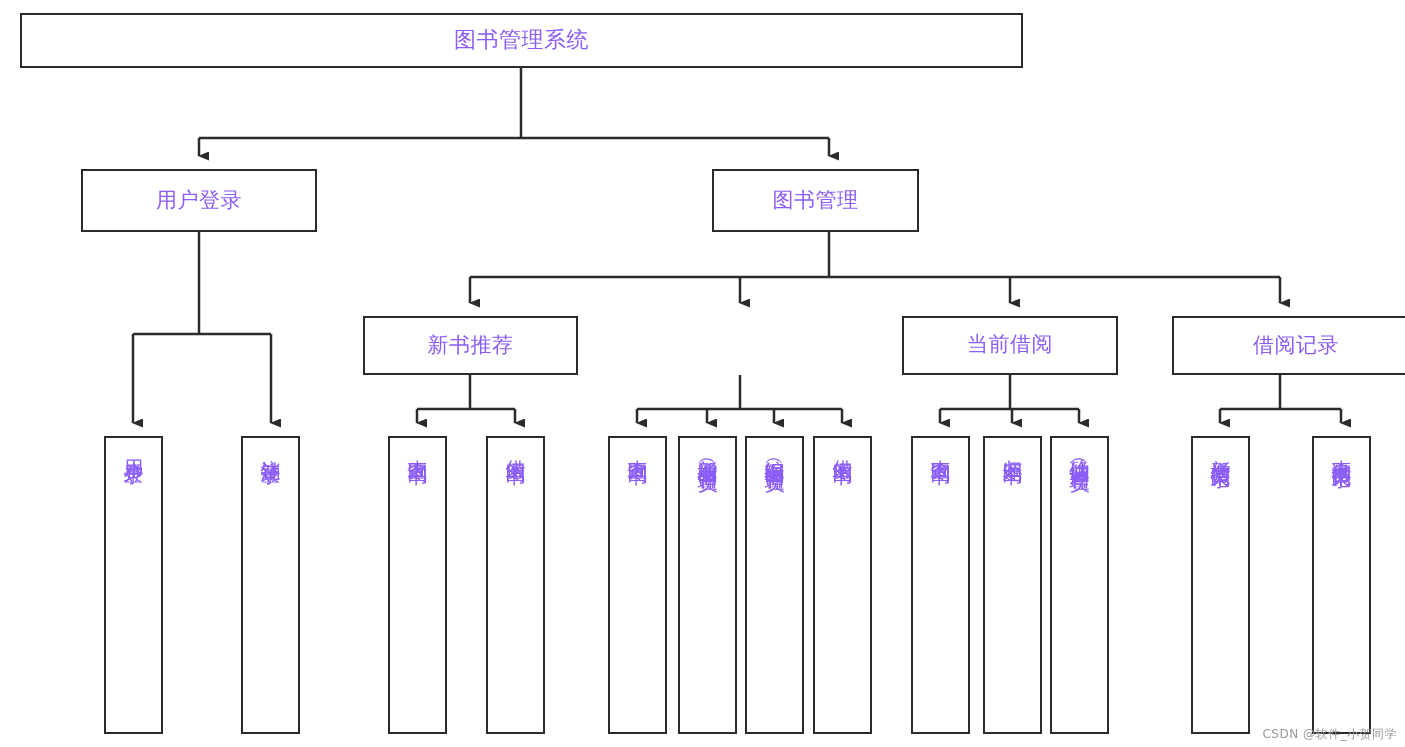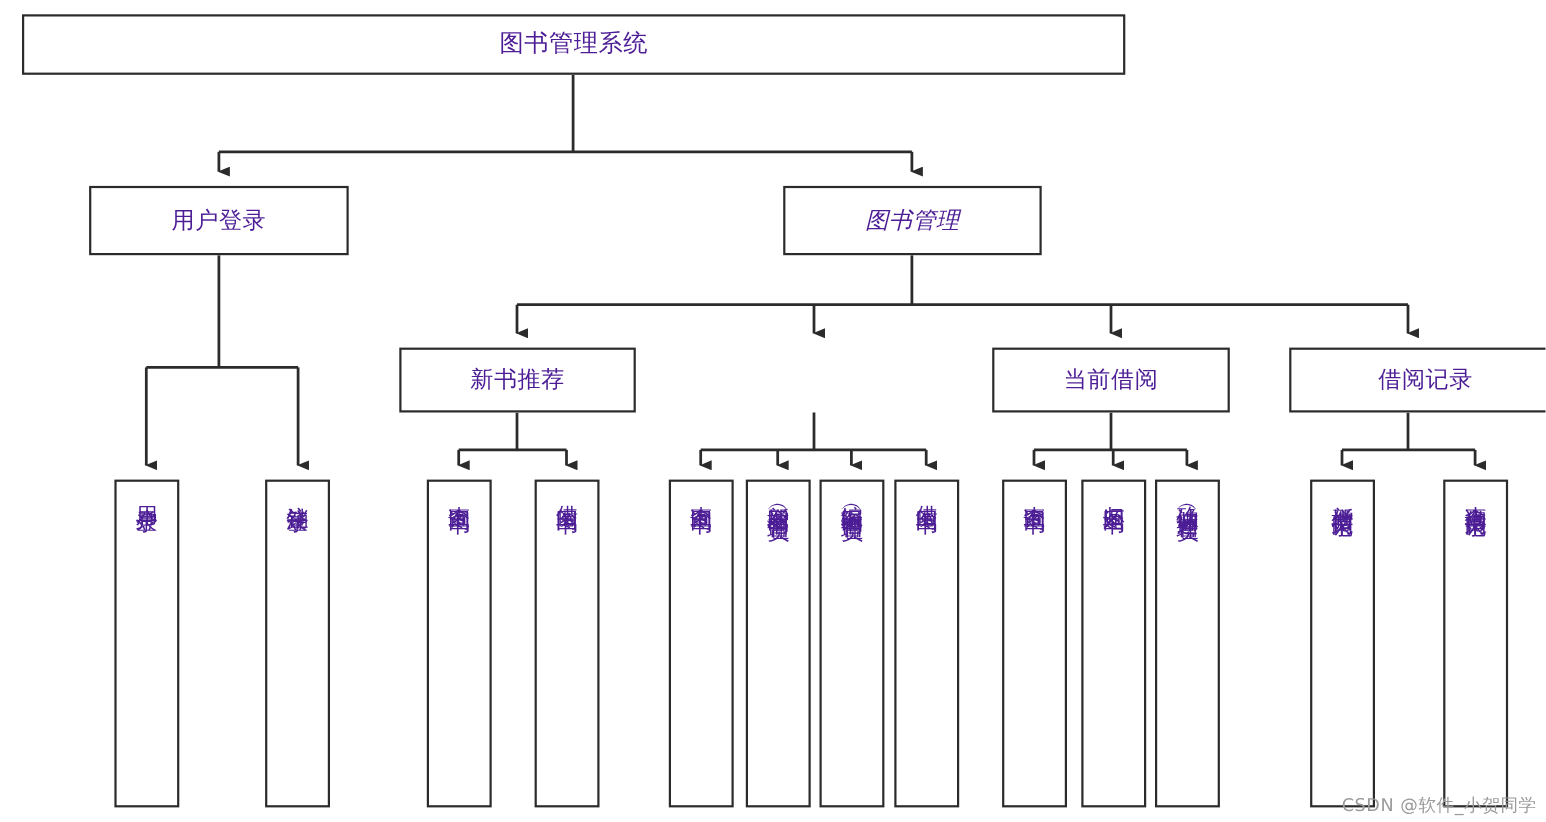--- a/index.html
+++ b/index.html
@@ -28,21 +28,21 @@
     pointer-events: none;
   }
   .node {
     position: absolute;
     box-sizing: border-box;
     border: 2px solid #2b2b2b;
     background: #ffffff;
     display: flex;
     align-items: center;
     justify-content: center;
-    color: #4c1d95;
+    color: #8b5cf6;
   }
   .node-label {
     font-size: 21px;
     line-height: 1.1;
     letter-spacing: 0.5px;
     white-space: nowrap;
   }
   .node.leaf .node-label {
     writing-mode: vertical-rl;
     text-orientation: upright;
@@ -56,21 +56,21 @@
     justify-content: center;
     padding-top: 6px;
   }
   .node.root .node-label { font-size: 22px; }
   .node.level2 .node-label { font-size: 21px; }
   .node.level3 .node-label { font-size: 21px; }
   .watermark {
     position: absolute;
     right: 8px;
     bottom: 4px;
-    font-size: 16px;
+    font-size: 12px;
     color: #9a9a9a;
     white-space: nowrap;
     letter-spacing: 0.5px;
   }
 </style>
 </head>
 <body>
 
 <div id="diagram-root">
 
@@ -124,28 +124,28 @@
     </g>
   </svg>
 
   <div class="node root" style="left: 20px; top: 13px; width: 1003px; height: 55px;">
     <span class="node-label">图书管理系统</span>
   </div>
 
   <div class="node level2" style="left: 81px; top: 169px; width: 236px; height: 63px;">
     <span class="node-label">用户登录</span>
   </div>
-  <div class="node level2" style="left: 712px; top: 169px; width: 235px; height: 63px; font-style: italic;">
+  <div class="node level2" style="left: 712px; top: 169px; width: 207px; height: 63px;">
     <span class="node-label">图书管理</span>
   </div>
 
   <div class="node level3" style="left: 363px; top: 316px; width: 215px; height: 59px;">
     <span class="node-label">新书推荐</span>
   </div>
-  <div class="node level3" style="left: 902px; top: 316px; width: 216px; height: 59px;">
+  <div class="node level3" style="left: 902px; top: 316px; width: 216px; height: 59px; font-family: Liberation Mono, monospace;">
     <span class="node-label">当前借阅</span>
   </div>
   <div class="node level3" style="left: 1172px; top: 316px; width: 248px; height: 59px;">
     <span class="node-label">借阅记录</span>
   </div>
 
   <div class="node leaf" style="left: 104px; top: 436px; width: 59px; height: 298px;">
     <span class="node-label">用户登录</span>
   </div>
   <div class="node leaf" style="left: 241px; top: 436px; width: 59px; height: 298px;">

